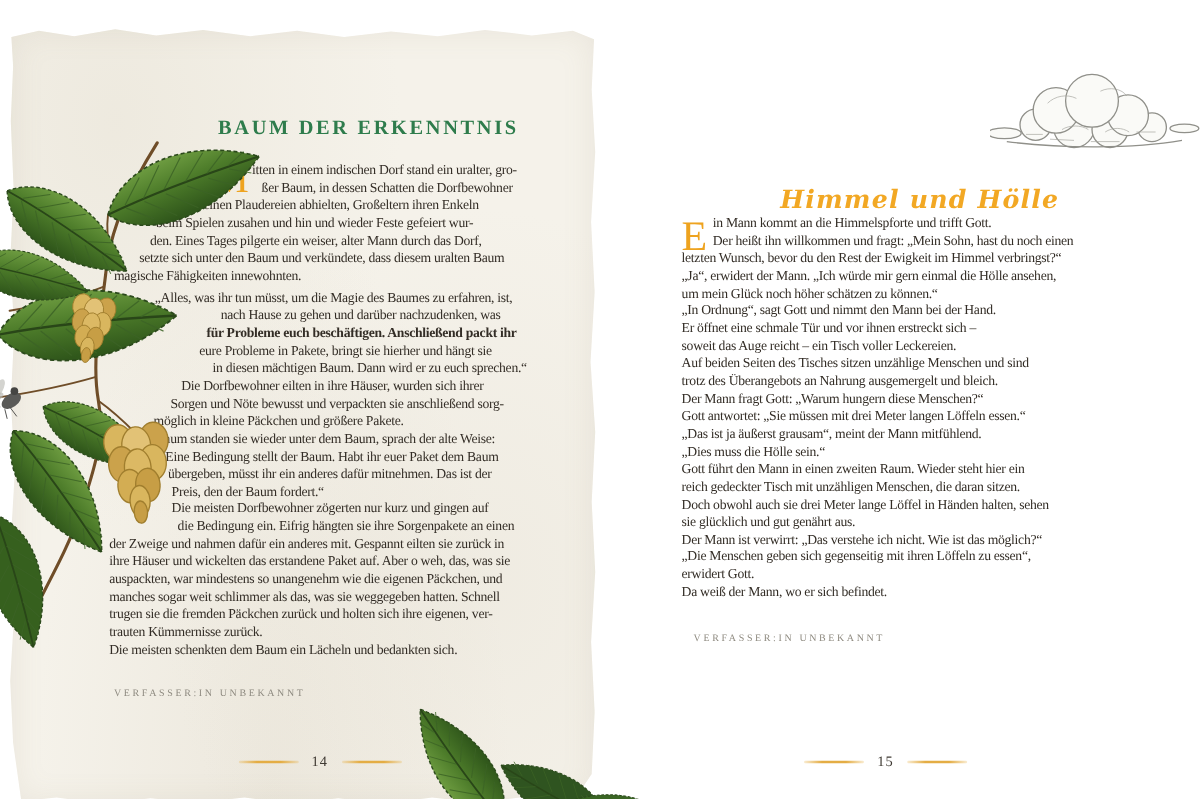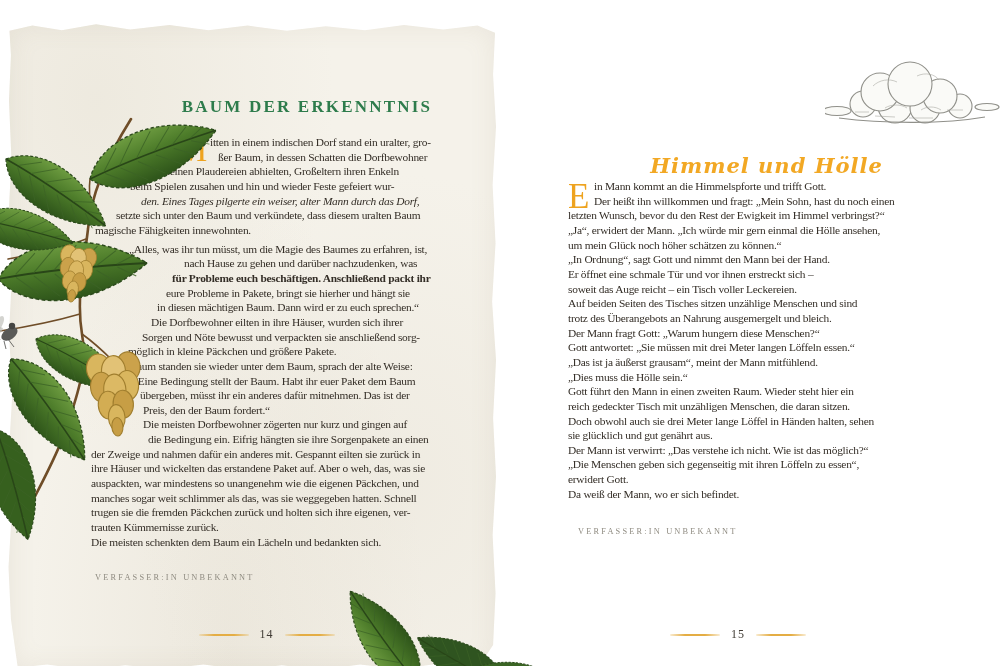--- a/index.html
+++ b/index.html
@@ -62,28 +62,28 @@
   <div class="page-left">
     <h1 class="title-left">BAUM DER ERKENNTNIS</h1>
 
     <div class="textflow">
       <div class="dropcap dropcap-left">M</div>
       <div>
           <div class="line" style="margin-left: 119px;">itten in einem indischen Dorf stand ein uralter, gro-</div>
           <div class="line" style="margin-left: 127px;">ßer Baum, in dessen Schatten die Dorfbewohner</div>
           <div class="line" style="margin-left: 51px;">ihre kleinen Plaudereien abhielten, Großeltern ihren Enkeln</div>
           <div class="line" style="margin-left: 39px;">beim Spielen zusahen und hin und wieder Feste gefeiert wur-</div>
-          <div class="line" style="margin-left: 50px; font-style: italic;">den. Eines Tages pilgerte ein weiser, alter Mann durch das Dorf,</div>
+          <div class="line" style="margin-left: 34px;">den. Eines Tages pilgerte ein weiser, alter Mann durch das Dorf,</div>
           <div class="line" style="margin-left: 25px;">setzte sich unter den Baum und verkündete, dass diesem uralten Baum</div>
           <div class="line" style="margin-left: 4px;">magische Fähigkeiten innewohnten.</div>
           <div class="line" style="margin-left: 38px; margin-top: 4px;">„Alles, was ihr tun müsst, um die Magie des Baumes zu erfahren, ist,</div>
           <div class="line" style="margin-left: 93px;">nach Hause zu gehen und darüber nachzudenken, was</div>
           <div class="line" style="margin-left: 81px; font-weight: bold;">für Probleme euch beschäftigen. Anschließend packt ihr</div>
           <div class="line" style="margin-left: 75px;">eure Probleme in Pakete, bringt sie hierher und hängt sie</div>
-          <div class="line" style="margin-left: 66px;">in diesen mächtigen Baum. Dann wird er zu euch sprechen.“</div>
+          <div class="line" style="margin-left: 66px; text-align: right;">in diesen mächtigen Baum. Dann wird er zu euch sprechen.“</div>
           <div class="line" style="margin-left: 60px;">Die Dorfbewohner eilten in ihre Häuser, wurden sich ihrer</div>
           <div class="line" style="margin-left: 51px;">Sorgen und Nöte bewusst und verpackten sie anschließend sorg-</div>
           <div class="line" style="margin-left: 37px;">möglich in kleine Päckchen und größere Pakete.</div>
           <div class="line" style="margin-left: 38px;">Kaum standen sie wieder unter dem Baum, sprach der alte Weise:</div>
           <div class="line" style="margin-left: 42px;">„Eine Bedingung stellt der Baum. Habt ihr euer Paket dem Baum</div>
           <div class="line" style="margin-left: 49px;">übergeben, müsst ihr ein anderes dafür mitnehmen. Das ist der</div>
           <div class="line" style="margin-left: 52px;">Preis, den der Baum fordert.“</div>
           <div class="line" style="margin-left: 52px;">Die meisten Dorfbewohner zögerten nur kurz und gingen auf</div>
           <div class="line" style="margin-left: 57px;">die Bedingung ein. Eifrig hängten sie ihre Sorgenpakete an einen</div>
           <div class="line">der Zweige und nahmen dafür ein anderes mit. Gespannt eilten sie zurück in</div>

